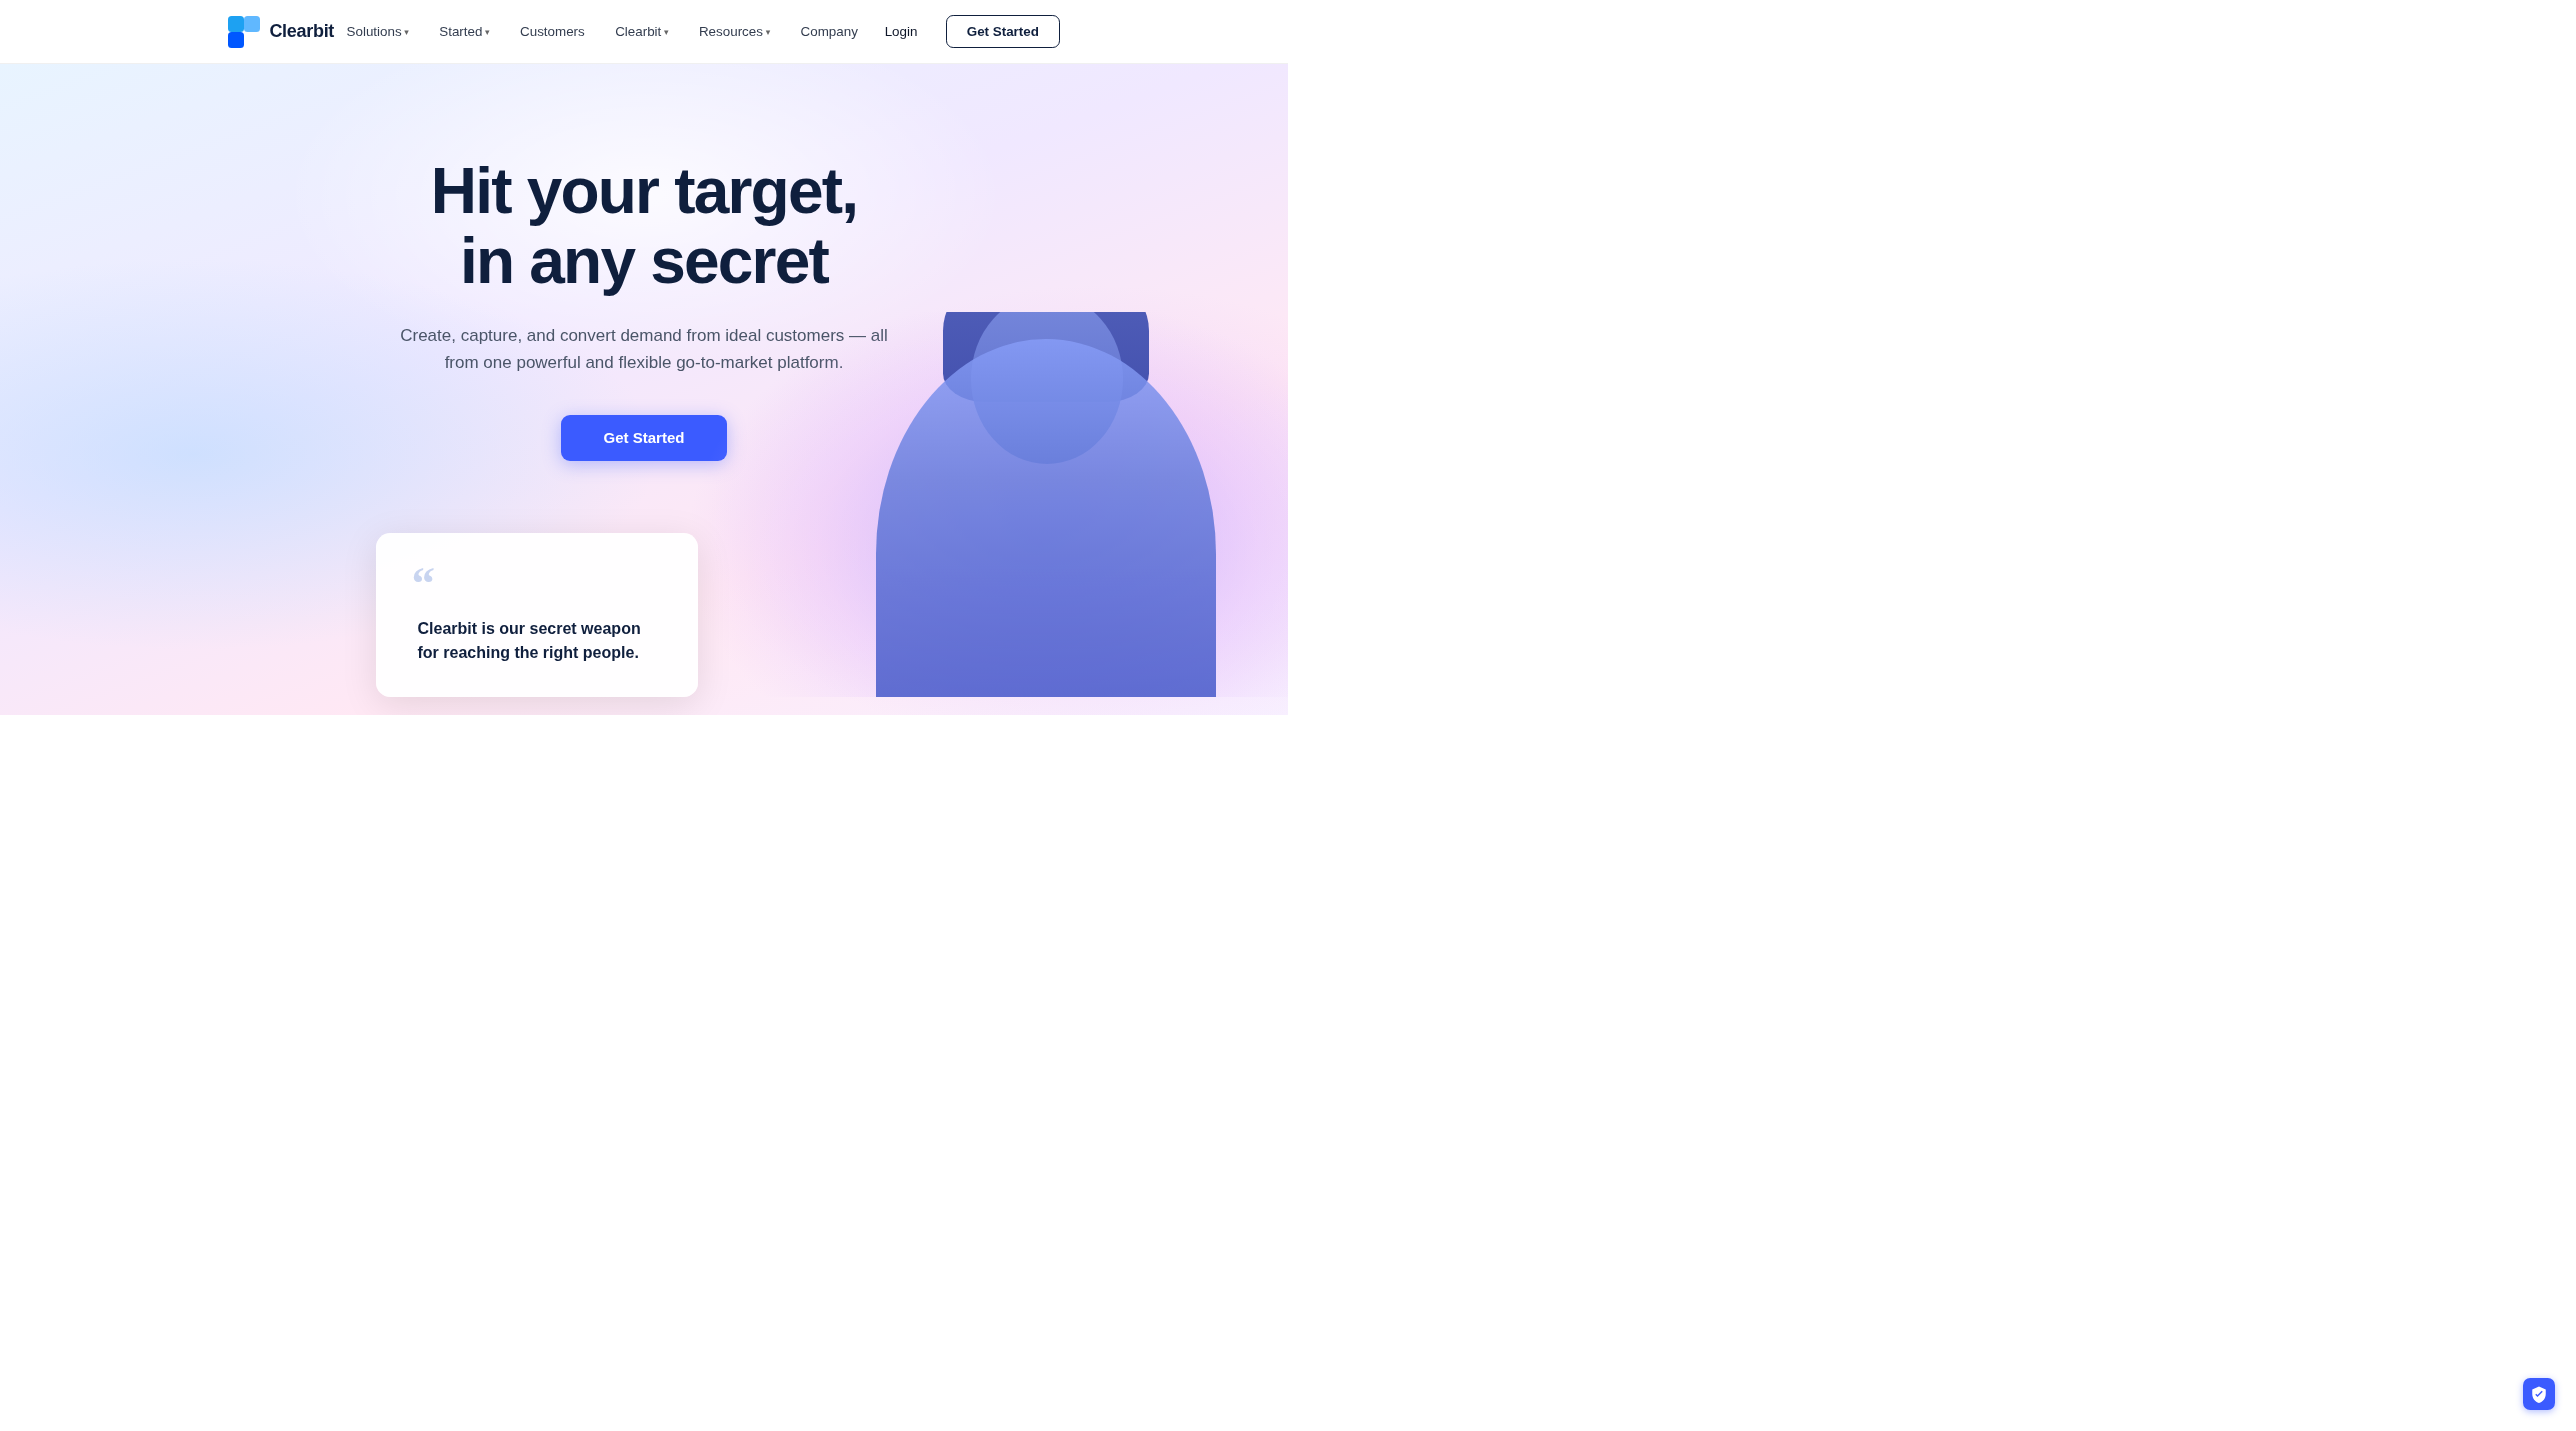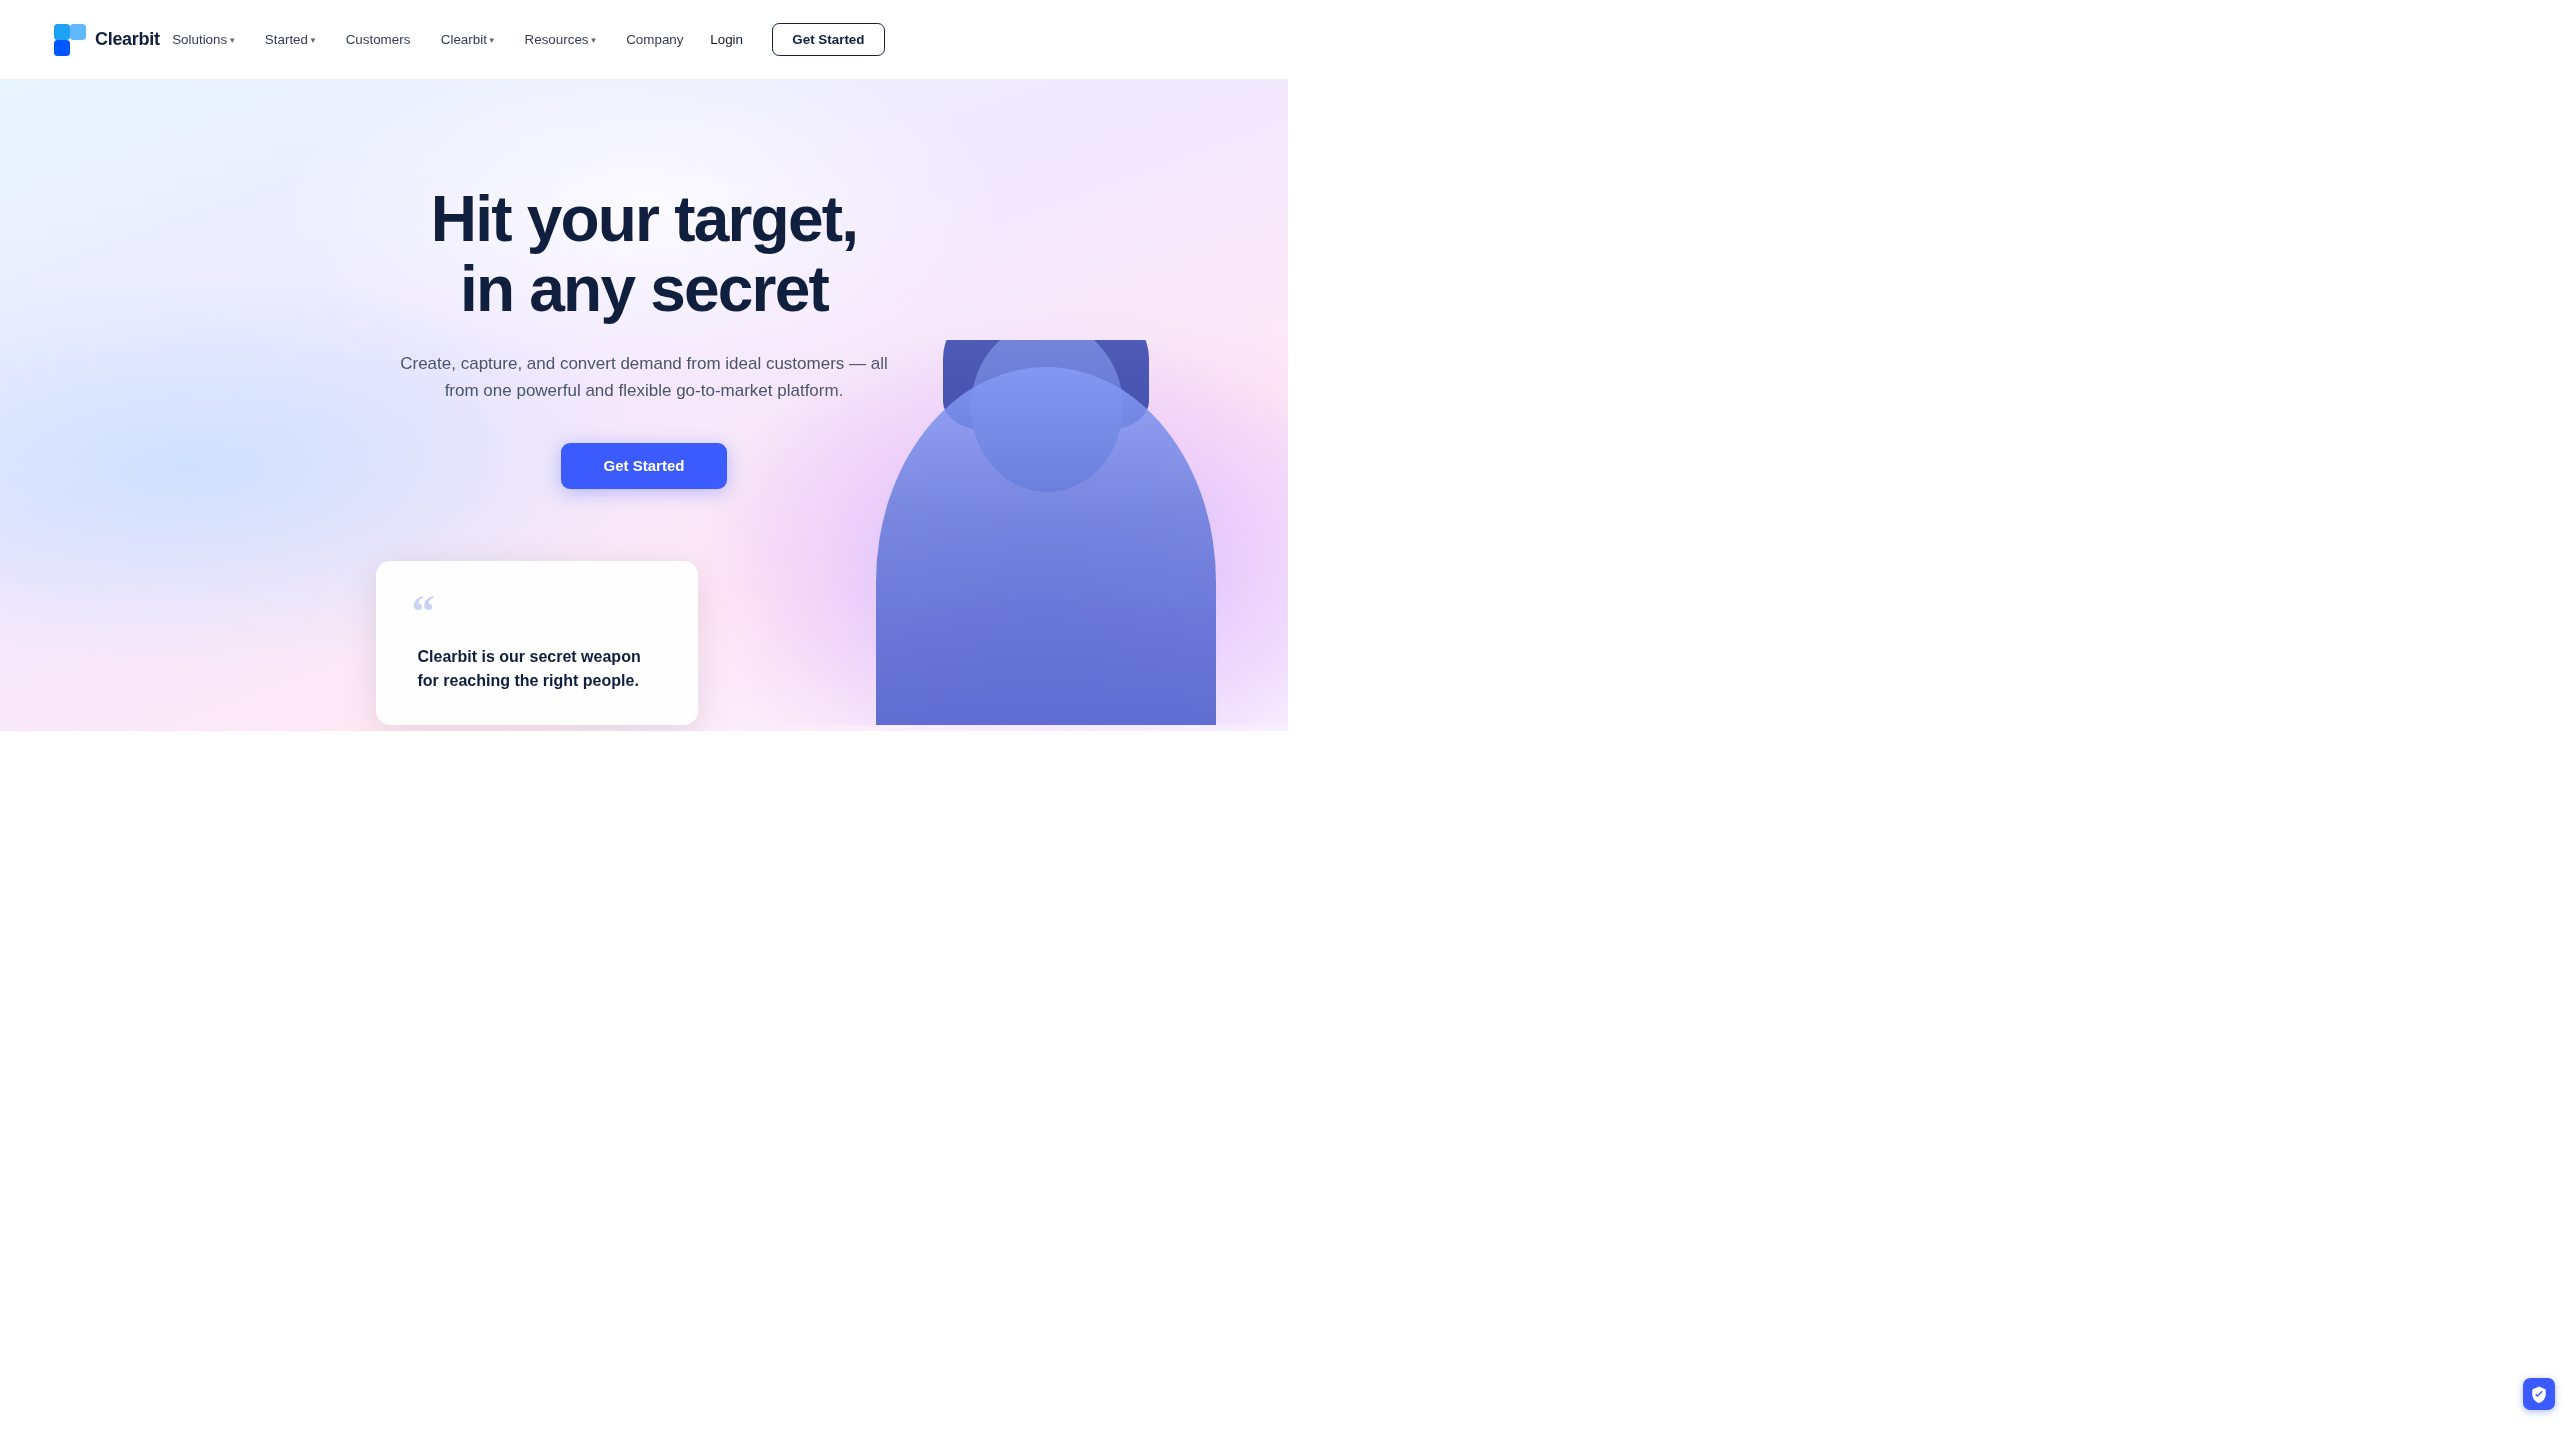--- a/index.html
+++ b/index.html
@@ -8,23 +8,23 @@
       font-family: -apple-system, BlinkMacSystemFont, 'Segoe UI', Helvetica, Arial, sans-serif;
       background: #fff;
       overflow-x: hidden;
       width: 1288px;
     }
 
     
     .navbar {
       display: flex;
       align-items: center;
-      justify-content: flex-start;
+      justify-content: center;
       padding: 0 54px;
-      height: 80px;
+      height: 64px;
       background: #fff;
       border-bottom: 0.9px solid #f0f0f0;
       position: relative;
       z-index: 10;
     }
 
     .navbar-left {
       display: flex;
       align-items: center;
       gap: 9px;
@@ -110,23 +110,22 @@
       background:
         radial-gradient(ellipse 60% 50% at 15% 60%, rgba(173, 216, 255, 0.5) 0%, transparent 60%),
         radial-gradient(ellipse 50% 60% at 85% 70%, rgba(220, 180, 255, 0.45) 0%, transparent 60%),
         radial-gradient(ellipse 40% 40% at 50% 20%, rgba(255, 255, 255, 0.8) 0%, transparent 70%);
     }
 
     .hero-content {
       position: relative;
       z-index: 2;
       text-align: center;
-      padding-top: 72px;
+      padding-top: 92px;
       max-width: 608px;
-      margin-top: 32px;
     }
 
     .hero-title {
       font-size: 64px;
       font-weight: 800;
       color: #0f1f3d;
       line-height: 1.1;
       letter-spacing: -1.8px;
       margin-bottom: 25px;
     }

